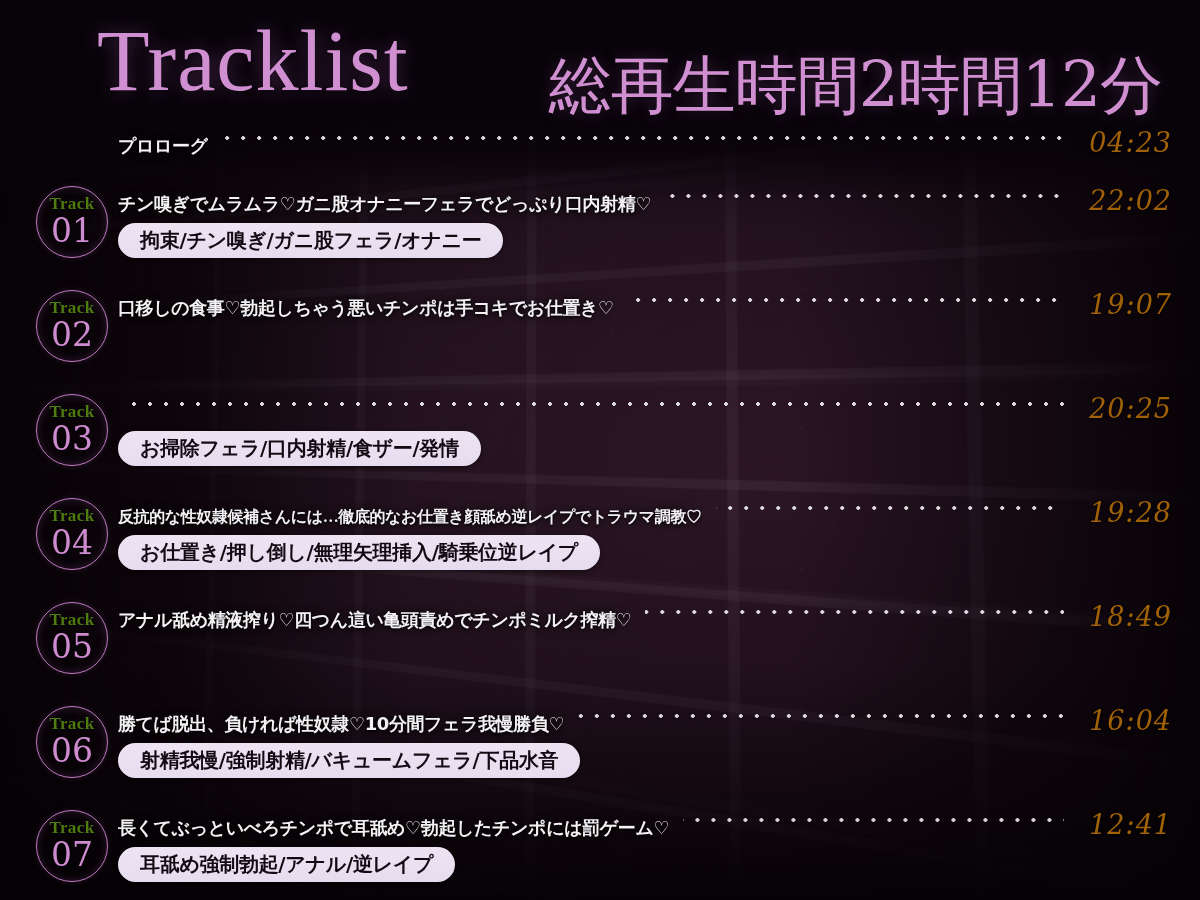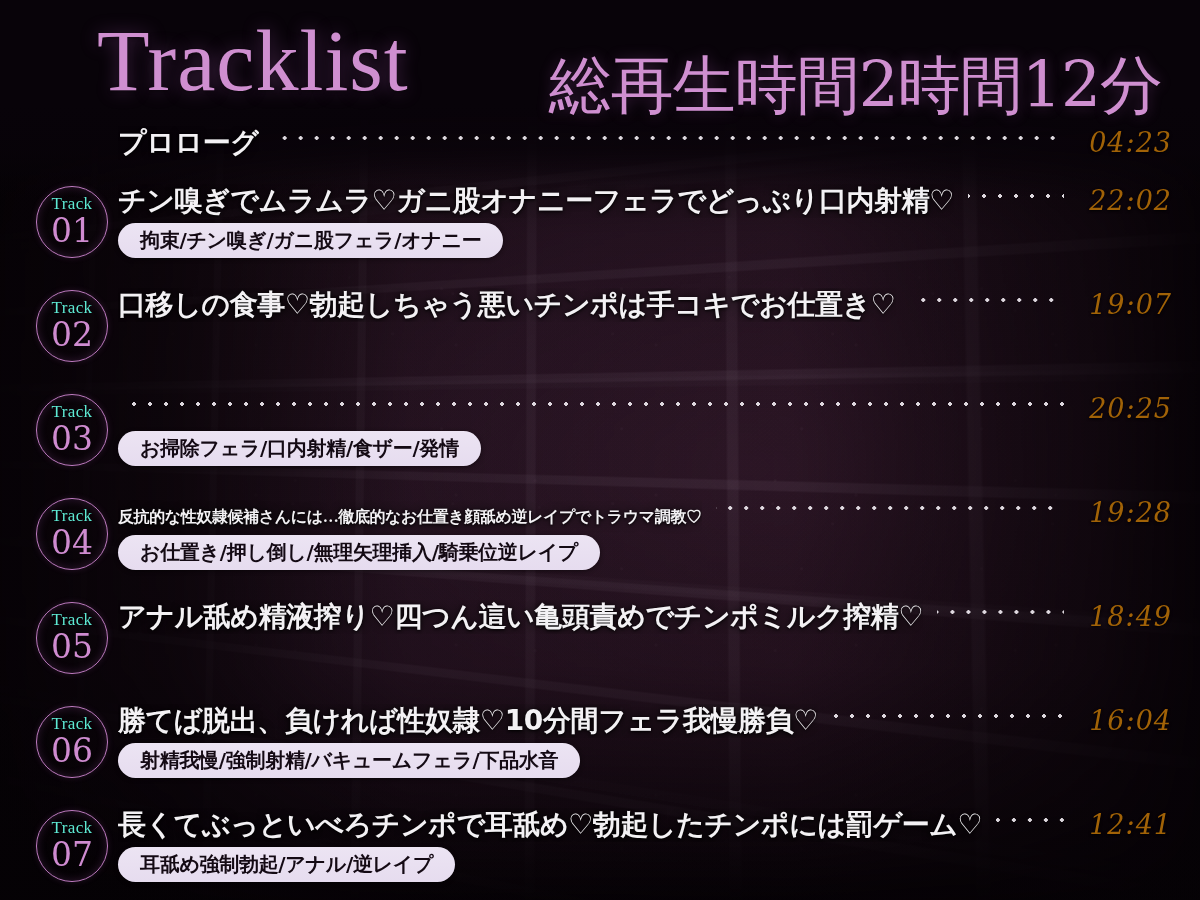--- a/index.html
+++ b/index.html
@@ -113,41 +113,42 @@
   
   .badge{
     position:absolute; left:36px; top:8px;
     width:72px; height:72px; border-radius:50%;
     border:1.6px solid #c07cc2;
     display:flex; flex-direction:column; align-items:center; justify-content:center;
     box-shadow:0 0 10px rgba(180,100,190,0.22) inset, 0 0 6px rgba(170,90,180,0.18);
   }
   .badge-word{
     font-size:17px; line-height:1;
-    color:#5eead4; letter-spacing:.4px;
+    color:#4d7c0f; letter-spacing:.4px;
     margin-top:-2px;
+    font-weight:bold;
   }
   .badge-num{
     font-size:33px; line-height:1;
     color:#cf8bd0; letter-spacing:0px;
     margin-top:2px;
     font-family:"DejaVu Serif","Liberation Serif",serif;
   }
 
   
   .trackline{
     position:absolute; left:118px; right:28px; top:6px;
     display:flex; align-items:baseline;
     white-space:nowrap;
   }
   .row.prologue .trackline{ top:0px; }
 
   .tname{
     color:#f3f1f4;
-    font-size:28px; line-height:34px;
+    font-size:18px; line-height:34px;
     font-family:"DejaVu Sans","Liberation Sans",sans-serif;
     font-weight:700;
     letter-spacing:-0.4px;
     text-shadow:0 1px 3px rgba(0,0,0,0.95), 0 0 8px rgba(0,0,0,0.8);
     flex:0 1 auto;
     overflow:hidden;
   }
   .tname.sm{ font-size:16px;font-family:Liberation Serif, serif; }
   .tname.xs{ font-size:21.5px; }
 

